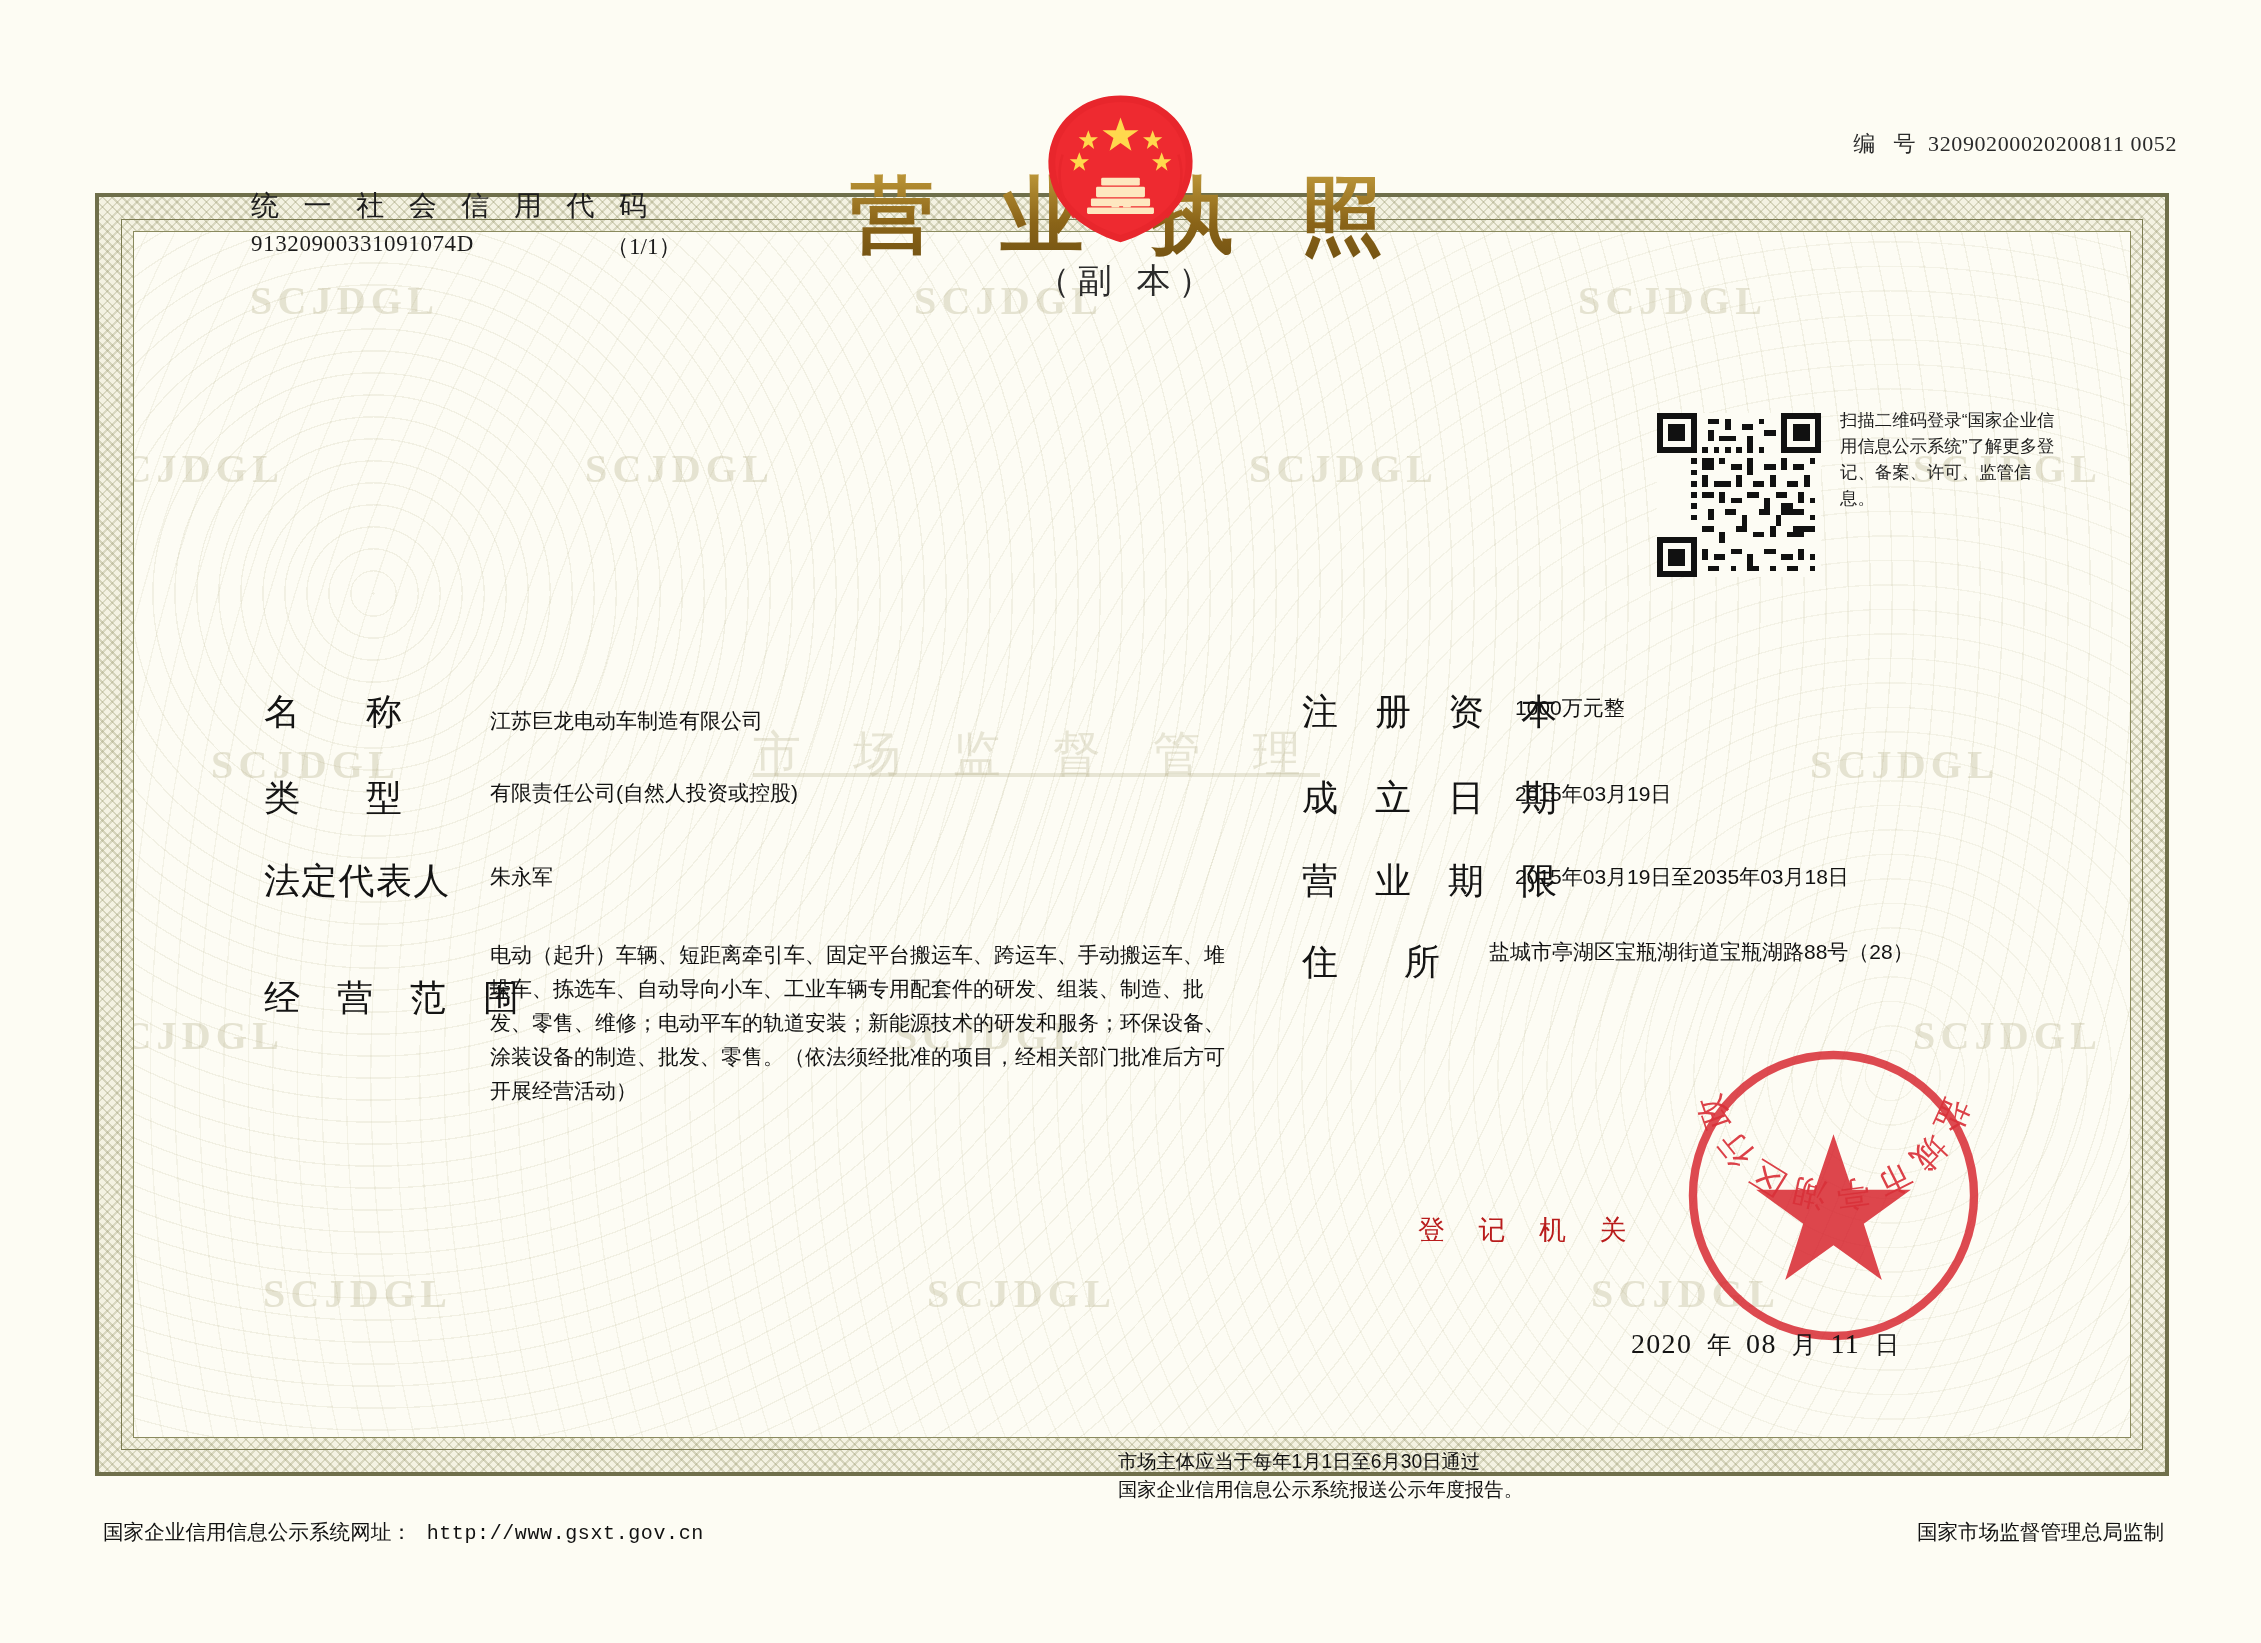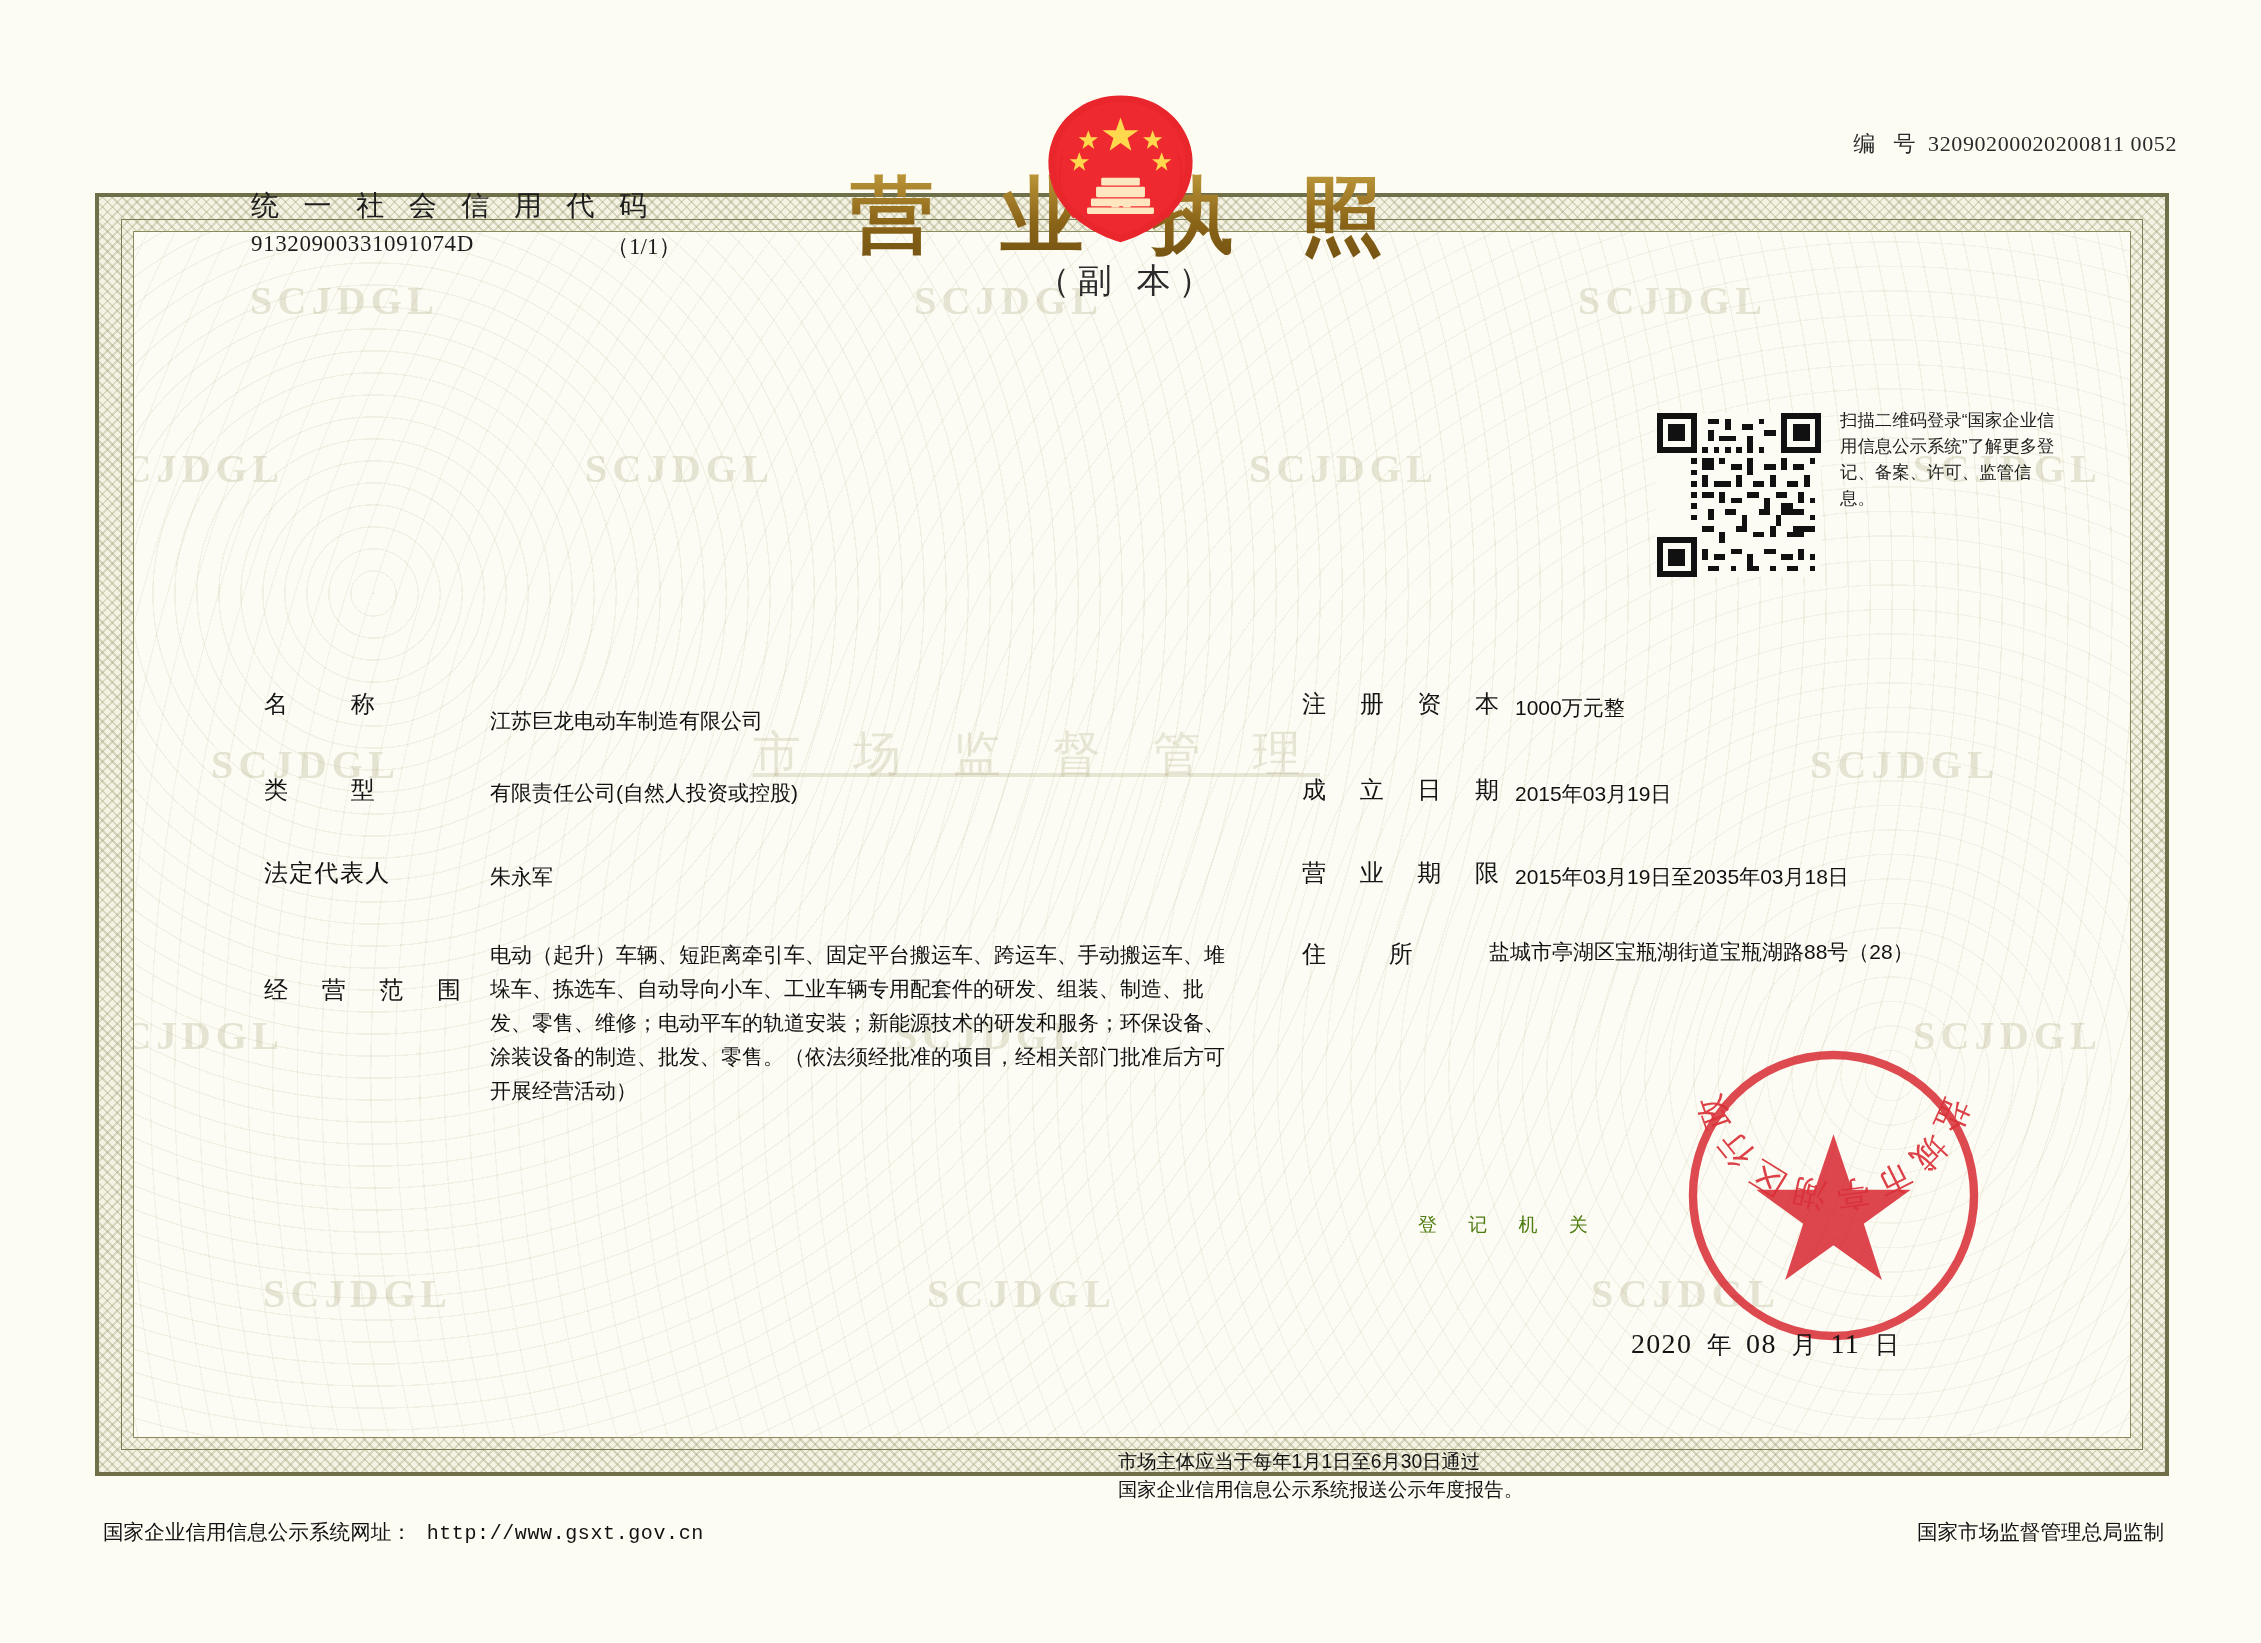--- a/index.html
+++ b/index.html
@@ -209,21 +209,21 @@
     z-index: 5;
   }
 
   
   .field {
     position: absolute;
     z-index: 5;
   }
   .field .label {
     font-family: "Liberation Sans", sans-serif;
-    font-size: 24px;
+    font-size: 36px;
     color: #141414;
     white-space: nowrap;
   }
   .sp4 { letter-spacing: 28px; }
   .sp3 { letter-spacing: 13.5px; }
   .sp0 { letter-spacing: 1.3px; }
   .field .value {
     position: absolute;
     font-family: "Liberation Sans", sans-serif;
     font-size: 21px;
@@ -251,23 +251,23 @@
     line-height: 31px;
     color: #111111;
     z-index: 5;
   }
 
   .registrar-label {
     position: absolute;
     left: 1418px;
     top: 1212px;
     font-family: "Liberation Sans", sans-serif;
-    font-size: 19px;
+    font-size: 27px;
     letter-spacing: 13px;
-    color: #4d7c0f;
+    color: #b91c1c;
     z-index: 5;
   }
 
   
   .date-line {
     position: absolute;
     left: 1631px;
     top: 1328px;
     font-family: "Liberation Serif", serif;
     font-size: 28px;

